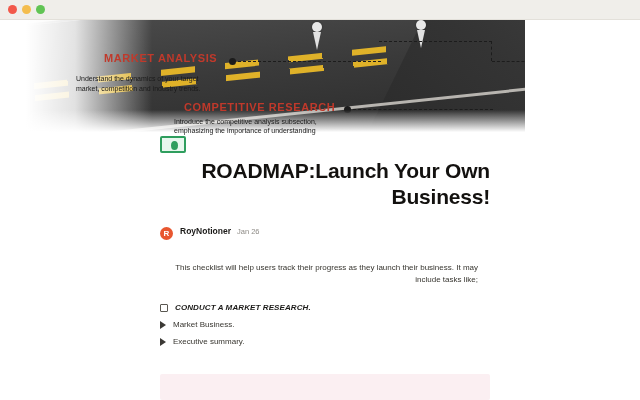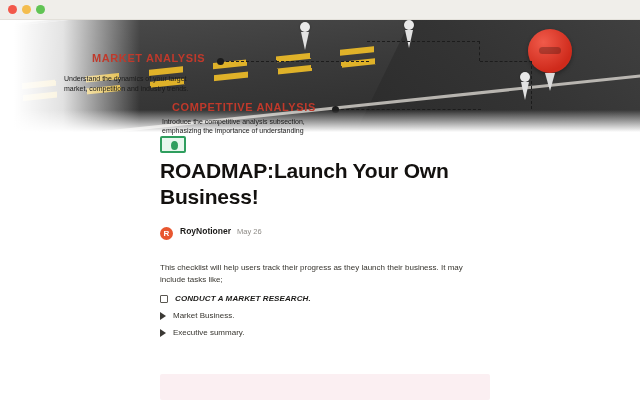--- a/index.html
+++ b/index.html
@@ -26,22 +26,22 @@
     display: flex; align-items: center;
   }
   .traffic { display: flex; align-items: center; gap: 5px; margin-left: 8px; }
   .dot { width: 9px; height: 9px; border-radius: 50%; display: block; }
   .dot.red { background: #f2584a; }
   .dot.yellow { background: #f4bd4e; }
   .dot.green { background: #61c454; }
 
   
   .cover {
-    position: absolute; top: 20px; left: 0;
-    width: 640px; height: 116px;
+    position: absolute; top: 20px; left: 12px;
+    width: 513px; height: 116px;
     overflow: hidden;
     background: #ffffff;
   }
   .cover-art {
     position: absolute; top: 0; left: 0;
     width: 640px; height: 116px;
   }
   
   .ground {
     position: absolute; inset: 0;
@@ -158,20 +158,21 @@
     line-height: 1.5;
   }
 
   
   .page {
     position: absolute;
     top: 136px; left: 0;
     width: 640px; height: 264px;
     background: #ffffff;
     overflow: hidden;
+    text-align: right;
   }
   .page-inner {
     position: absolute;
     left: 160px; top: 22px;
     width: 330px;
   }
   .page-icon {
     position: absolute;
     left: 160px; top: 0px;
     width: 28px; height: 22px;
@@ -227,21 +228,21 @@
     display: inline-block;
   }
   .para {
     margin-top: 22px;
     font-size: 8px;
     color: #37352f;
     line-height: 1.5;
     max-width: 318px;
   }
   .todo {
-    margin-top: 8px;
+    margin-top: 17px;
     display: flex; align-items: center; gap: 7px;
     font-size: 8px;
   }
   .checkbox {
     width: 8px; height: 8px;
     border: 1px solid #5a5751;
     border-radius: 1px;
     background: #fff;
     flex: 0 0 auto;
   }
@@ -318,42 +319,42 @@
       <div class="connbox" style="left:480px; top:41px; width:52px; height:48px; border-bottom:none; border-left:none; border-top:none;"></div>
       <div class="conn" style="left:480px; top:41px; width:52px;"></div>
 
       <div class="cover-fade-left"></div>
       <div class="cover-fade-bottom"></div>
 
       <div class="cover-label" style="left:92px; top:32px; font-size:11px;">MARKET ANALYSIS</div>
       <div class="cover-text" style="left:64px; top:54px; font-size:7px;">Understand the dynamics  of your target</div>
       <div class="cover-text" style="left:64px; top:64px; font-size:7px;">market, competition and industry trends.</div>
 
-      <div class="cover-label" style="left:172px; top:81px; font-size:11px;">COMPETITIVE ANALYSIS</div>
+      <div class="cover-label" style="left:172px; top:81px; font-size:11px;">COMPETITIVE RESEARCH</div>
       <div class="cover-text" style="left:162px; top:97px; font-size:7px;">Introduce the competitive analysis subsection,</div>
       <div class="cover-text" style="left:162px; top:106px; font-size:7px;">emphasizing the importance of understanding</div>
     </div>
   </div>
 
   <div class="page">
 
     <div class="page-icon">
       <div class="money-icon"></div>
     </div>
 
     <div class="page-inner">
 
       <h1 class="title">ROADMAP:Launch Your Own Business!</h1>
 
       <div class="byline">
         <div class="avatar">R</div>
         <div class="byline-main">
           <div class="byline-top">
             <span class="author">RoyNotioner</span>
-            <span class="date">May 26</span>
+            <span class="date">Jan 26</span>
           </div>
         </div>
       </div>
 
 
       <div class="para">This checklist will help users track their progress as they launch their business. It may include tasks like;</div>
 
       <div class="todo">
         <span class="checkbox"></span>
         <span class="label">CONDUCT A MARKET RESEARCH.</span>

